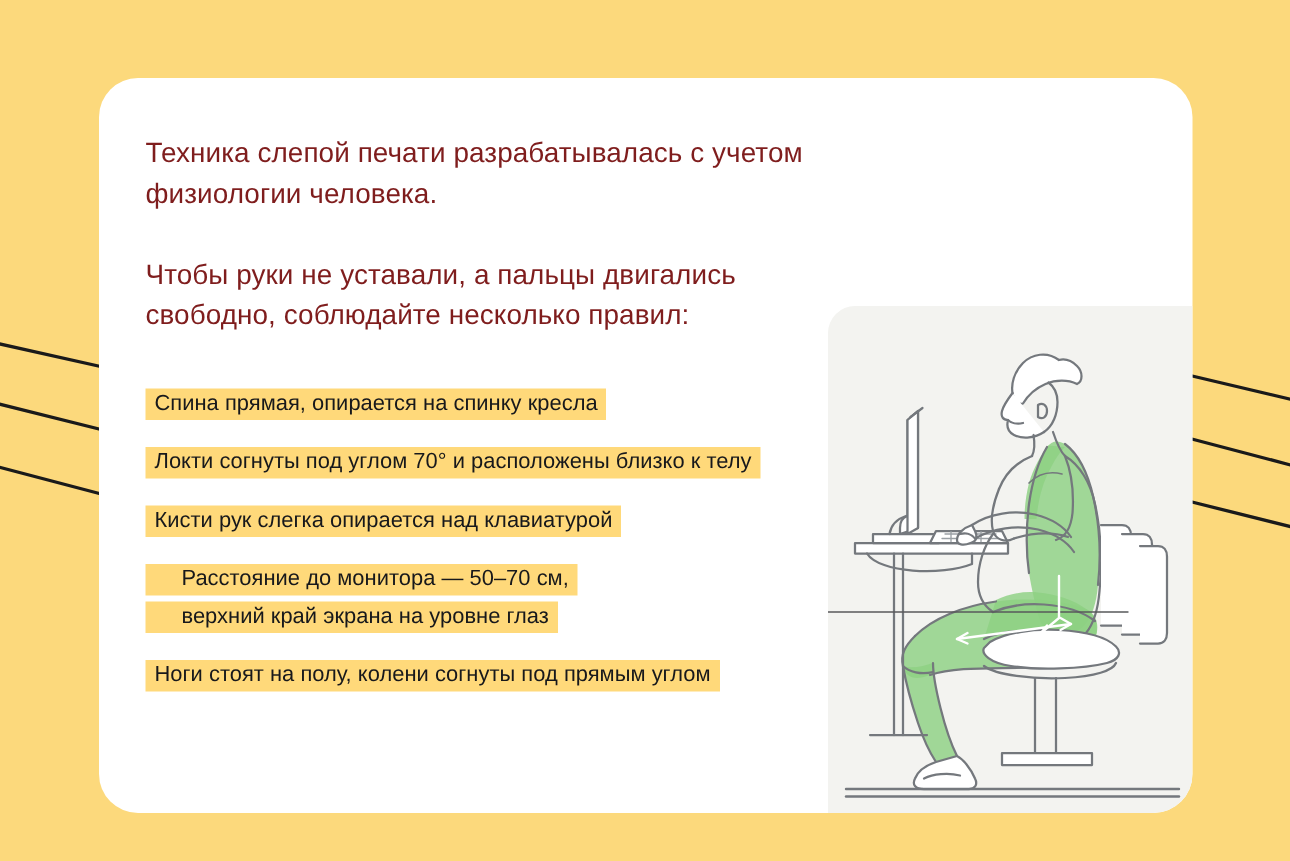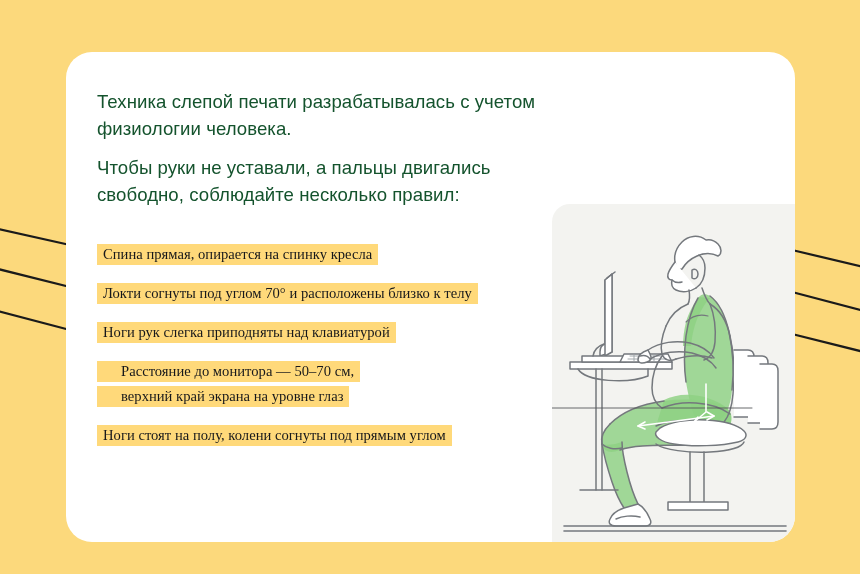--- a/index.html
+++ b/index.html
@@ -45,45 +45,44 @@
   .card-left {
     position: relative;
     flex: 0 0 auto;
     width: 490px;
     padding: 36px 0 0 31px;
     box-sizing: border-box;
     z-index: 2;
   }
 
   .intro {
-    color: #14532d;
+    color: #7f1d1d;
     font-size: 18.6px;
     line-height: 27px;
     letter-spacing: 0.05px;
     max-width: 470px;
   }
   .intro p {
     margin: 0;
   }
   .intro p.second {
-    margin-top: 12px;
+    margin-top: 27px;
   }
 
   .rules {
     margin: 0;
     padding: 0;
     list-style: none;
     position: relative;
     margin-top: 34px;
     z-index: 3;
   }
   .rules li {
     margin: 0 0 14px 0;
     padding: 0;
-    font-family: Liberation Serif, serif;
   }
   .rules li:last-child { margin-bottom: 0; }
 
   .hl {
     display: inline;
     background: #ffd97a;
     color: #17181b;
     font-size: 14.6px;
     line-height: 25px;
     letter-spacing: 0.02px;
@@ -300,21 +299,21 @@
       </div>
 
       <ul class="rules">
         <li>
           <span class="hl">Спина прямая, опирается на спинку кресла</span>
         </li>
         <li>
           <span class="hl">Локти согнуты под углом 70° и расположены близко к телу</span>
         </li>
         <li>
-          <span class="hl">Ноги рук слегка приподняты над клавиатурой</span>
+          <span class="hl">Кисти рук слегка опирается над клавиатурой</span>
         </li>
         <li>
           <span class="hl two-line">Расстояние до монитора — 50–70 см,
 верхний край экрана на уровне глаз</span>
         </li>
         <li>
           <span class="hl">Ноги стоят на полу, колени согнуты под прямым углом</span>
         </li>
       </ul>
 

